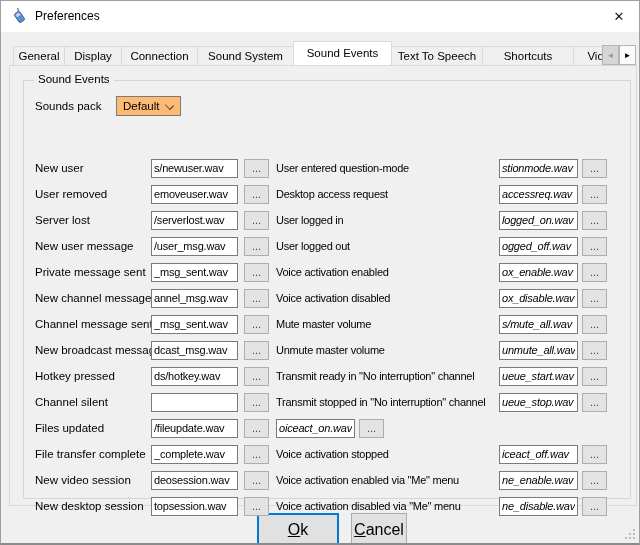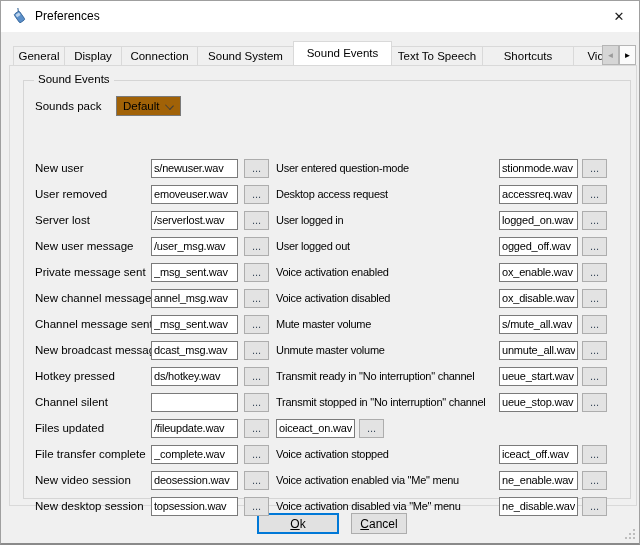--- a/index.html
+++ b/index.html
@@ -47,49 +47,49 @@
   
   .groupbox { position:absolute; left:13px; top:14px; width:608px; height:419px;
     border:1px solid #d5d5d5; }
   .group-title { position:absolute; left:10px; top:-8px; background:#f0f0f0;
     padding:0 4px; font-size:11.5px; }
 
   
   .packrow { position:absolute; left:11px; top:15px; height:20px; display:flex; align-items:center; }
   .packrow .plabel { width:70px; font-size:11.5px; }
   .combo { position:relative; width:65px; height:20px; margin-left:11px;
-    background:#a16207; border:1px solid #7a7a7a; cursor:pointer;
+    background:#fdba74; border:1px solid #7a7a7a; cursor:pointer;
     font-size:11.5px; line-height:18px; padding-left:6px; }
   .combo .chev { position:absolute; right:7px; top:5px; width:7px; height:7px;
     border-right:1.4px solid #3c3c3c; border-bottom:1.4px solid #3c3c3c;
     transform:rotate(45deg) scaleY(0.8); }
 
   
   .col { position:absolute; top:42px;margin-top:32px; }
   .col.left  { left:11px;  width:234px; }
   .col.right { left:252px; width:331px; }
   .row { display:flex; align-items:center; height:26px; }
   .lbl { flex:1; font-size:11.5px; white-space:nowrap; overflow:hidden; }
   .col.right .lbl { font-size:11px; letter-spacing:-0.25px; }
   .field {
     width:87px; height:19px; background:#fff; border:1px solid #7a7a7a;
     font-family:"Liberation Sans", sans-serif; font-size:11px; letter-spacing:-0.2px;
     padding:1px 2px; outline:none; border-radius:0;
   }
-  .col.right .field { width:79px; }
+  .col.right .field { width:79px;font-style:italic; }
   .browse {
     width:25px; height:19px; margin-left:6px; background:#e3e3e3;
     border:1px solid #adadad; font-size:11px; line-height:10px; color:#3c4b5c;
     cursor:pointer; padding:0; font-family:"Liberation Sans", sans-serif;
   }
   .col.right .browse { margin-left:4px; }
 
   
   .btn {
-    position:absolute; height:21px; font-size:12px; cursor:pointer;
+    position:absolute; height:33px; font-size:16px; cursor:pointer;
     font-family:"Liberation Sans", sans-serif; background:#e1e1e1; padding:0;
   }
   .btn::first-letter { text-decoration:underline; }
   .btn.ok { left:256px; top:512px; width:82px; border:2px solid #0078d7; }
   .btn.cancel { left:350px; top:512px; width:56px; border:1px solid #adadad; }
 
   .sizegrip { position:absolute; right:4px; bottom:4px; width:10px; height:10px; }
   .sizegrip i { position:absolute; width:2px; height:2px; background:#bdbdbd; }
 </style>
 </head>

